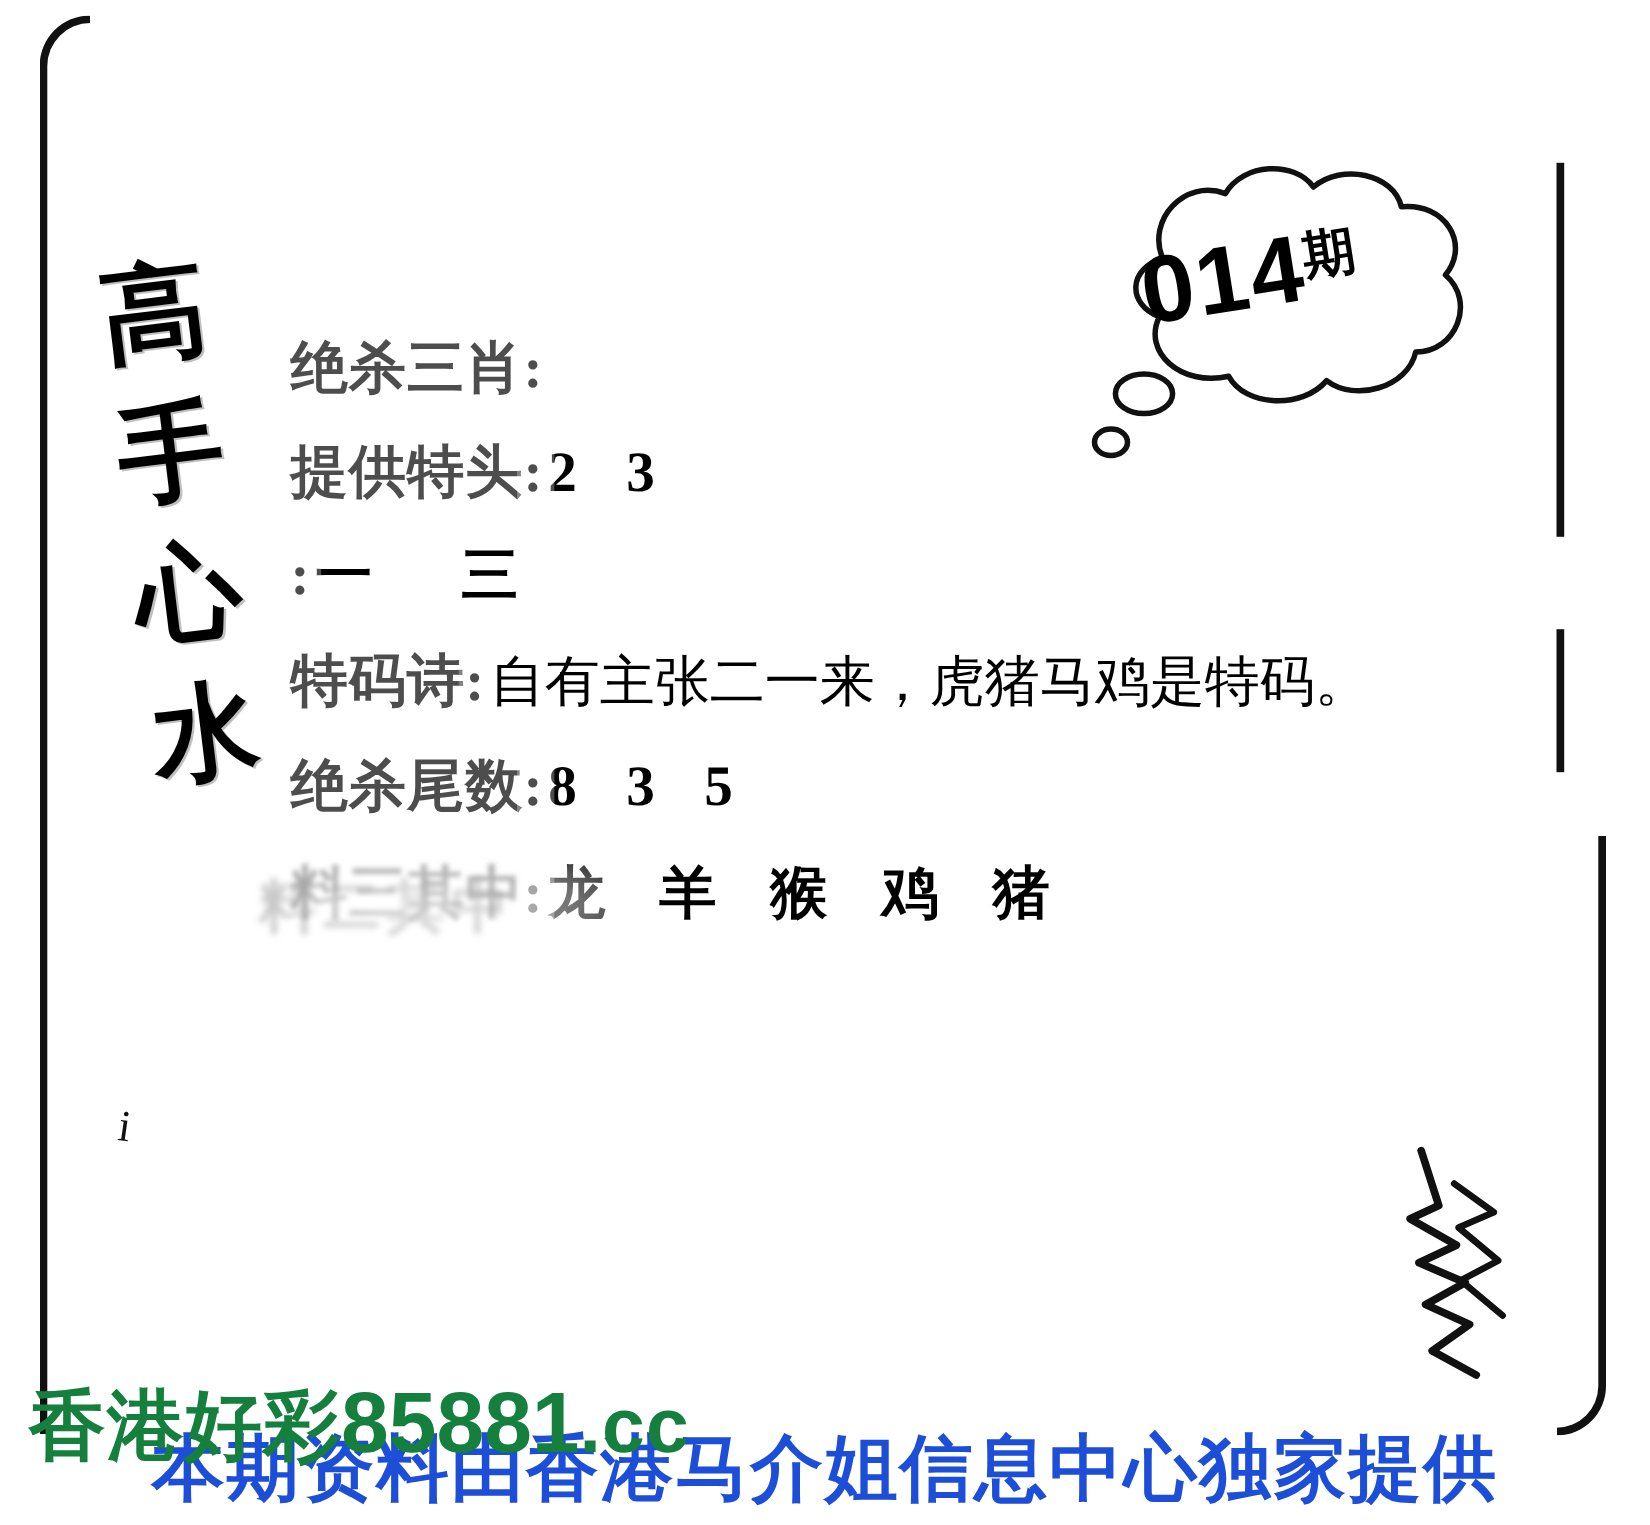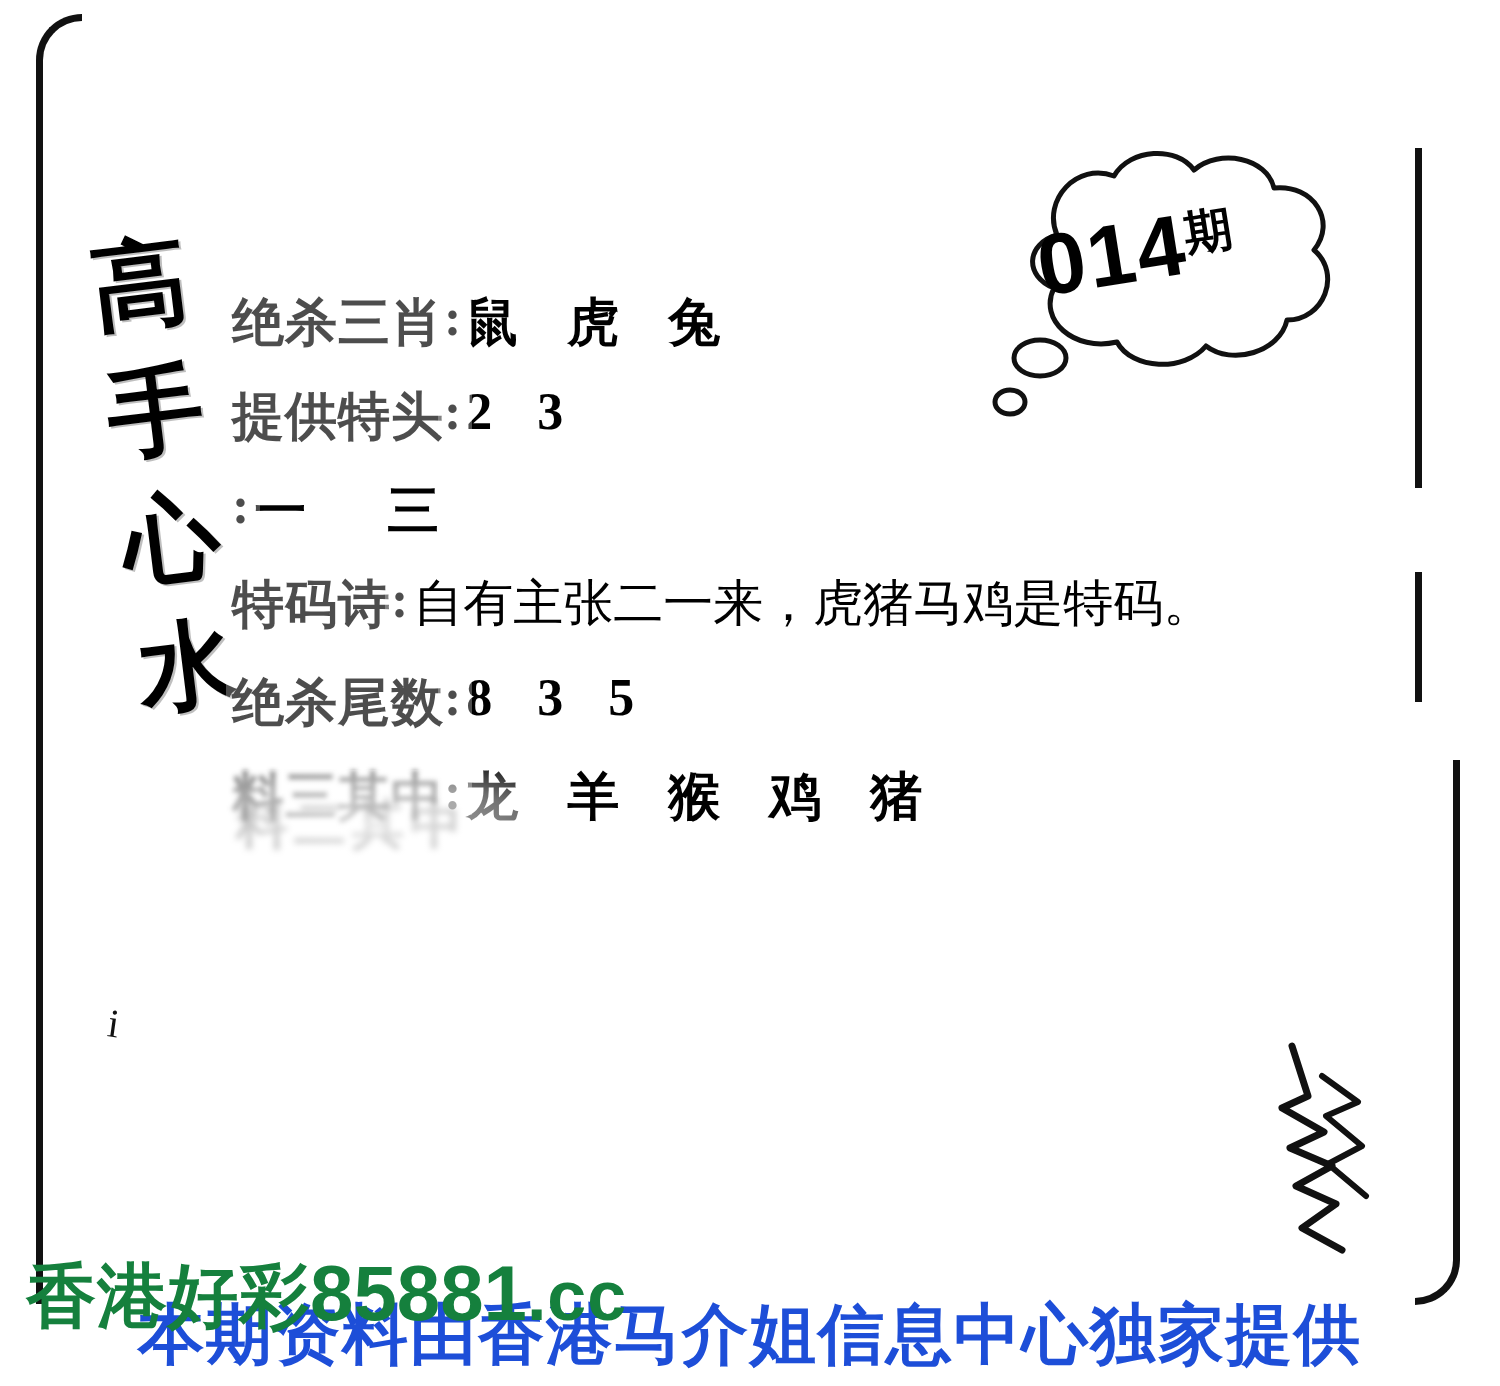--- a/index.html
+++ b/index.html
@@ -103,23 +103,24 @@
 
   
   .lines {
     position: absolute;
     left: 232px;
     top: 288px;
     width: 1190px;
   }
   .line {
     display: flex;
-    align-items: flex-start;
+    align-items: center;
     height: 94px;
     white-space: nowrap;
+    margin-left: 32px;
   }
   .lbl {
     font-size: 52px;
     font-weight: bold;
     letter-spacing: 1px;
     position: relative;
   }
   
   .lbl::after {
     content: "";
@@ -252,21 +253,20 @@
   <div class="bubble-text">
     <span>014</span><span class="period">期</span>
   </div>
 </div>
 
 <div class="lines">
 
   <div class="line">
     <span class="lbl">绝杀三肖</span>
     <span class="lbl">:</span>
-    <span class="val spaced">鼠 虎 兔</span>
   </div>
 
   <div class="line">
     <span class="lbl">提供特头</span>
     <span class="lbl">:</span>
     <span class="val digits">2 3</span>
   </div>
 
   <div class="line">
     <span class="lbl">:</span>

